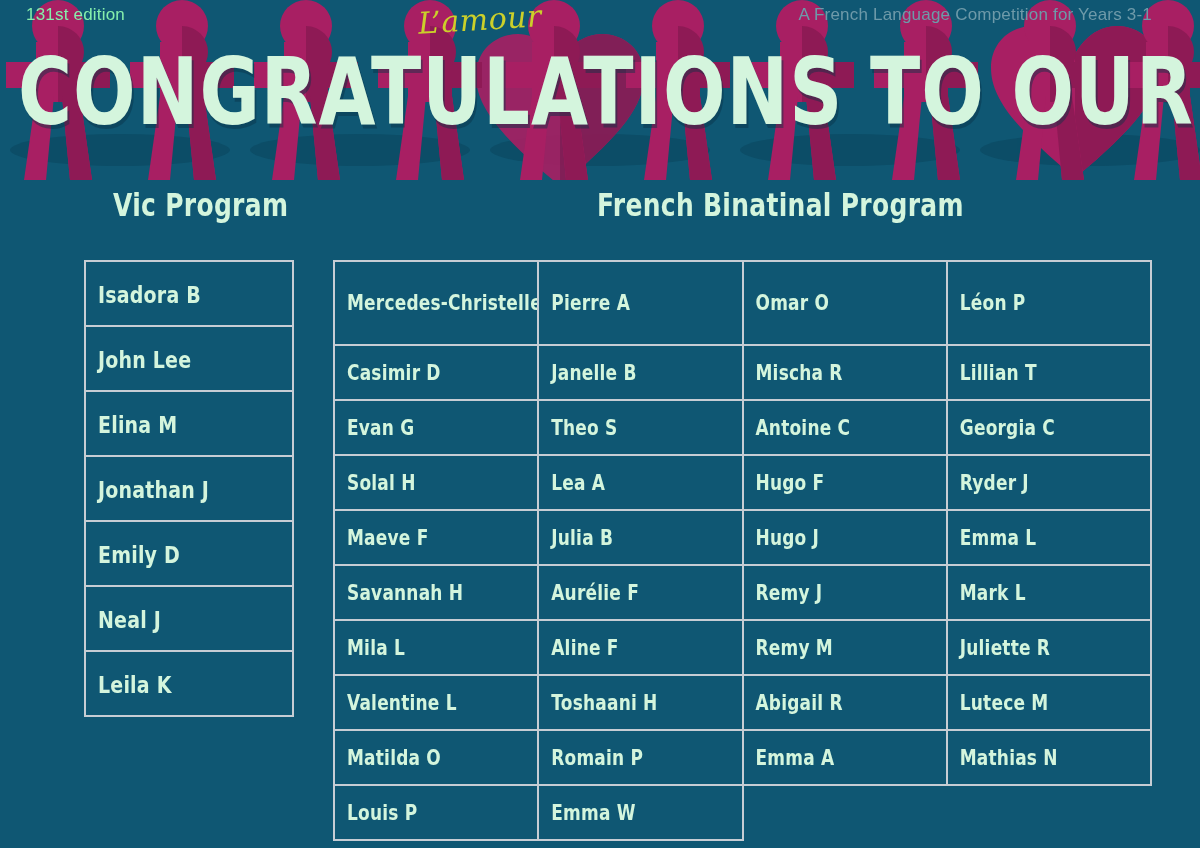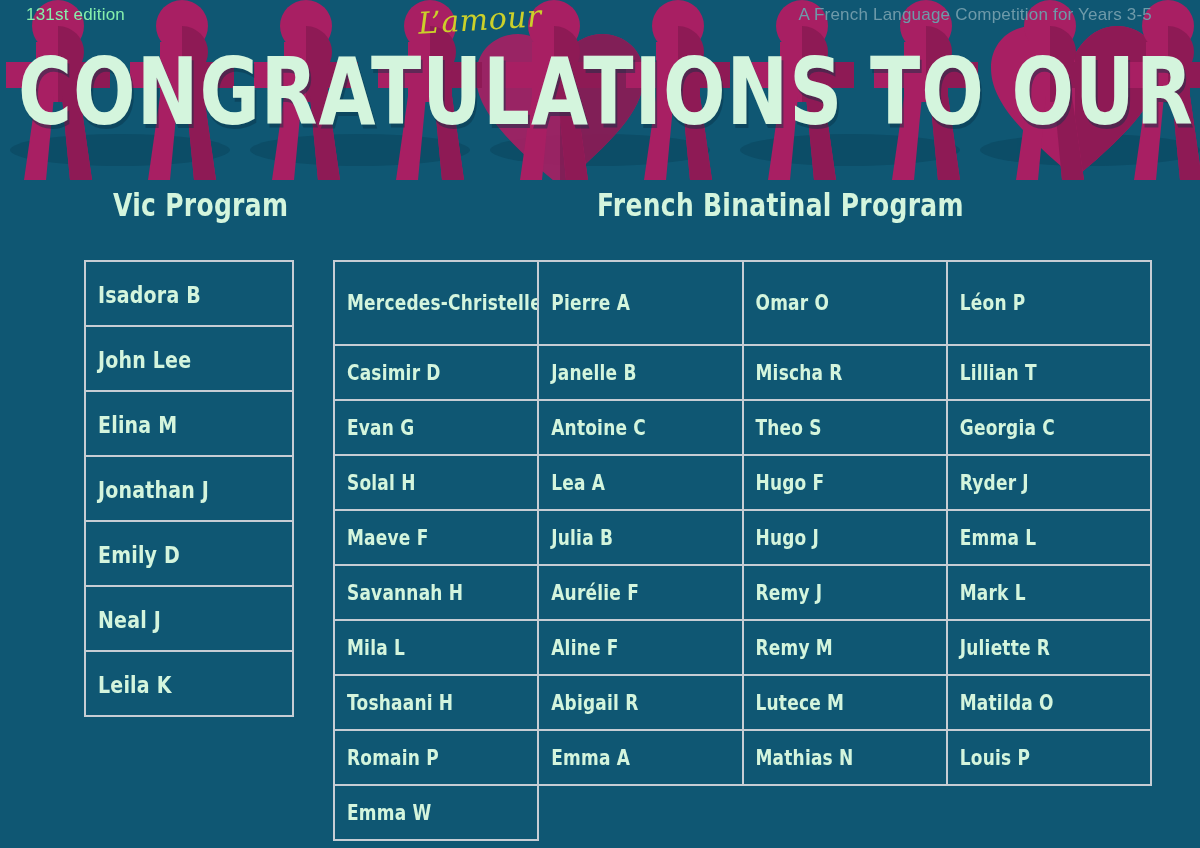--- a/index.html
+++ b/index.html
@@ -201,21 +201,21 @@
       <use href="#doll" x="554" y="0"></use>
       <use href="#doll" x="678" y="0"></use>
       <use href="#doll" x="802" y="0"></use>
       <use href="#doll" x="926" y="0"></use>
       <use href="#doll" x="1050" y="0"></use>
       <use href="#doll" x="1168" y="0"></use>
     </g>
   </svg>
 
   <div class="meta-left">131st edition</div>
-  <div class="meta-right">A French Language Competition for Years 3-5</div>
+  <div class="meta-right">A French Language Competition for Years 3-1</div>
   <div class="amour">L’amour</div>
   <div class="main-title">CONGRATULATIONS TO OUR FINALISTS</div>
 </div>
 
 <div class="section-heading heading-vic">Vic Program</div>
 <div class="section-heading heading-fbp">French Binatinal Program</div>
 
 <div class="vic-list" id="vic-list">
     <div class="vic-item">
       <span>Isadora B</span>
@@ -262,26 +262,26 @@
     <div class="grid-cell">
       <span>Mischa R</span>
     </div>
     <div class="grid-cell">
       <span>Lillian T</span>
     </div>
     <div class="grid-cell">
       <span>Evan G</span>
     </div>
     <div class="grid-cell">
+      <span>Theo S</span>
+    </div>
+    <div class="grid-cell">
       <span>Antoine C</span>
     </div>
     <div class="grid-cell">
-      <span>Theo S</span>
-    </div>
-    <div class="grid-cell">
       <span>Georgia C</span>
     </div>
     <div class="grid-cell">
       <span>Solal H</span>
     </div>
     <div class="grid-cell">
       <span>Lea A</span>
     </div>
     <div class="grid-cell">
       <span>Hugo F</span>
@@ -319,20 +319,23 @@
     <div class="grid-cell">
       <span>Aline F</span>
     </div>
     <div class="grid-cell">
       <span>Remy M</span>
     </div>
     <div class="grid-cell">
       <span>Juliette R</span>
     </div>
     <div class="grid-cell">
+      <span>Valentine L</span>
+    </div>
+    <div class="grid-cell">
       <span>Toshaani H</span>
     </div>
     <div class="grid-cell">
       <span>Abigail R</span>
     </div>
     <div class="grid-cell">
       <span>Lutece M</span>
     </div>
     <div class="grid-cell">
       <span>Matilda O</span>

